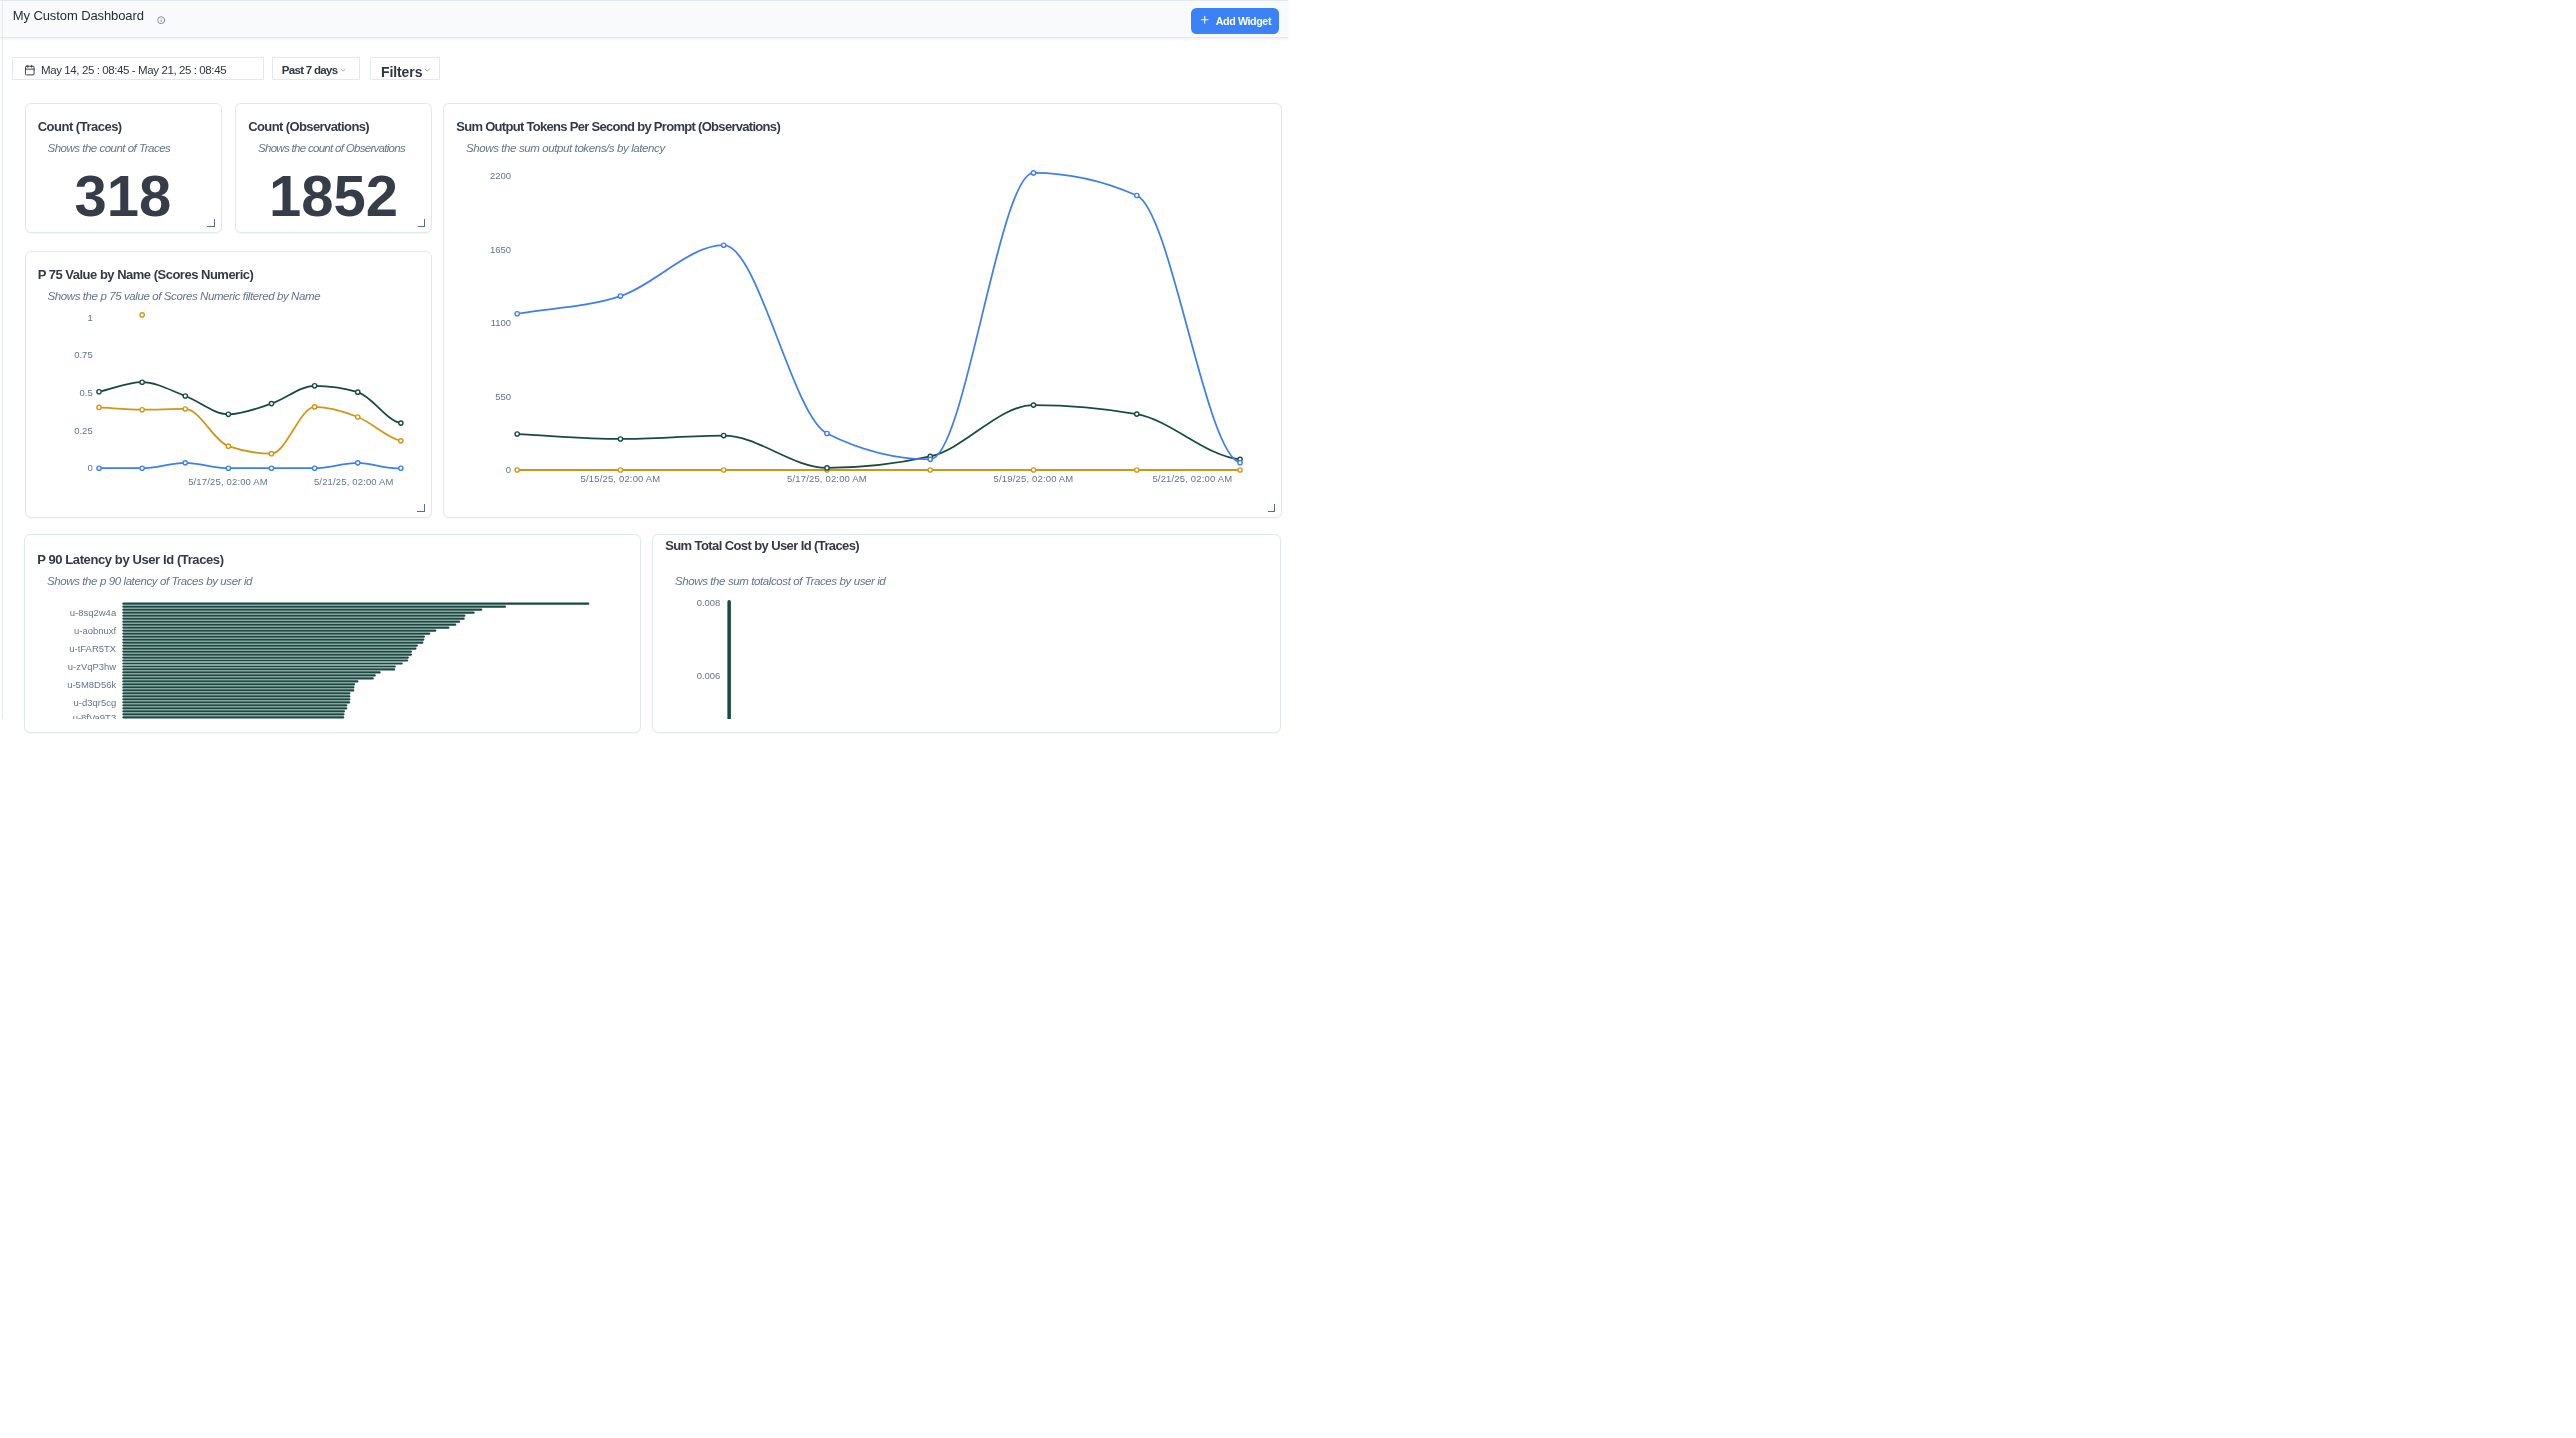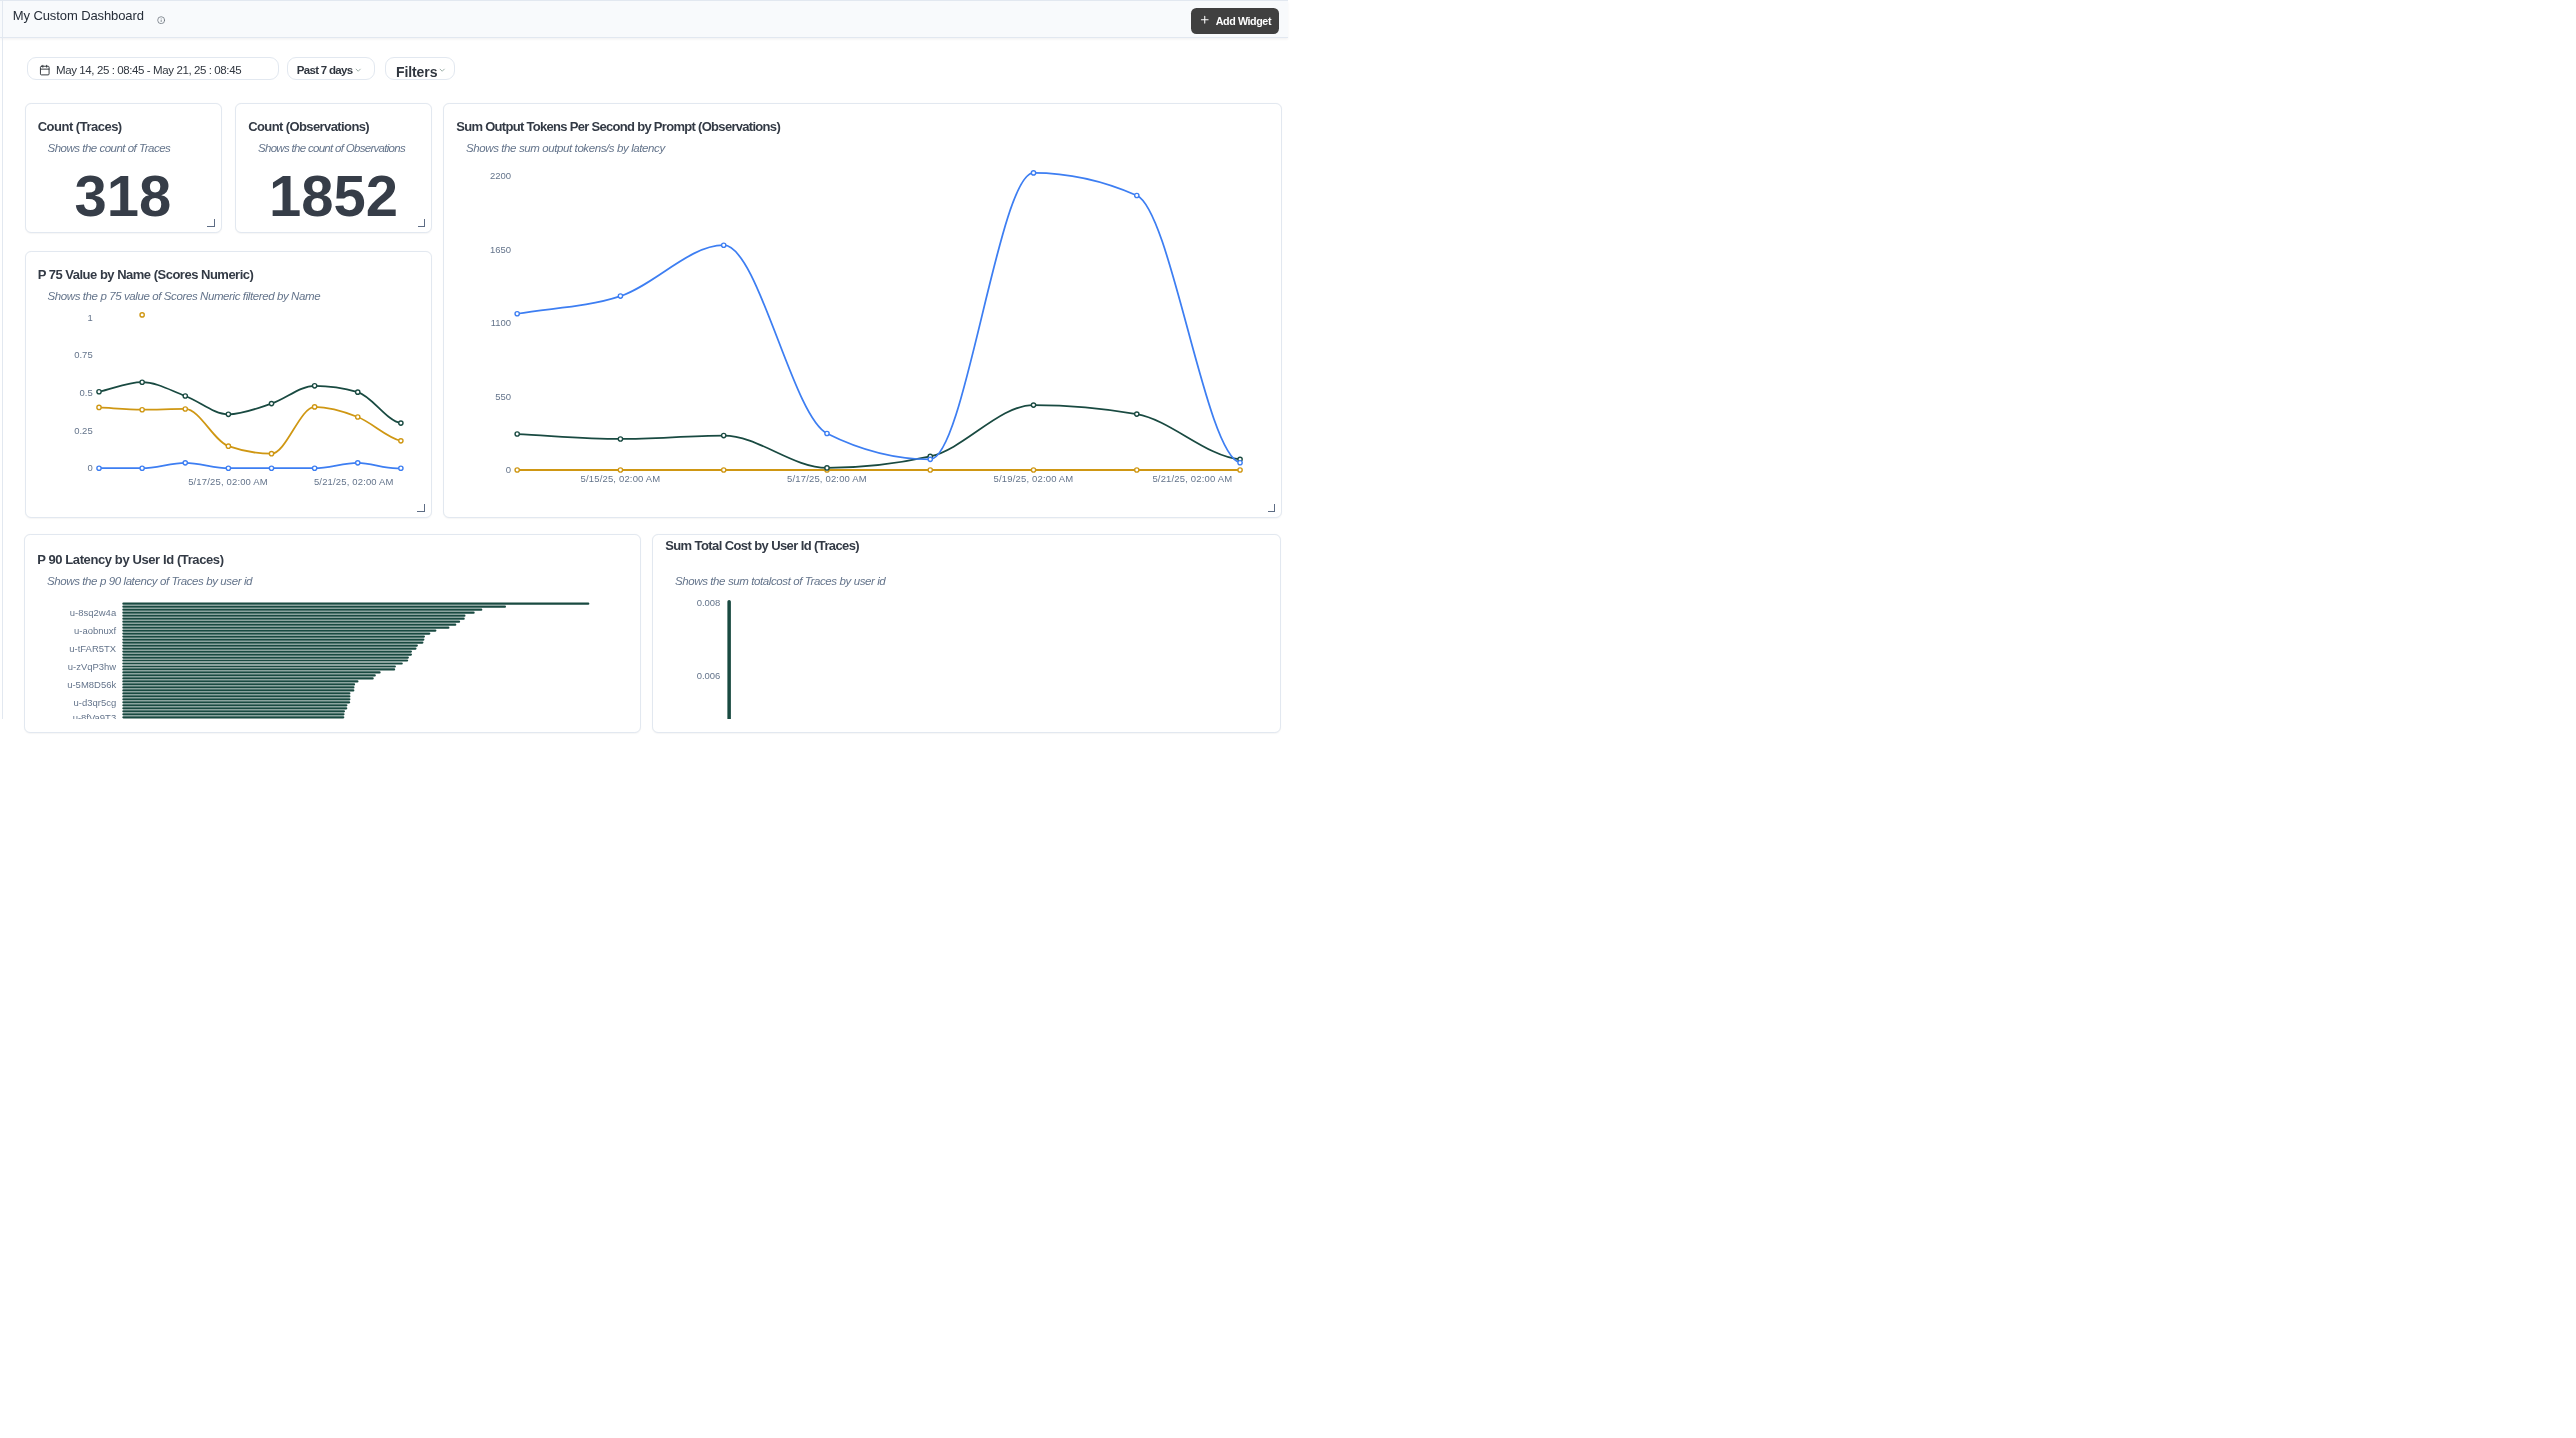--- a/index.html
+++ b/index.html
@@ -1,32 +1,32 @@
 <!DOCTYPE html>
 <html style="font-size:12.2px"><head><meta charset="utf-8">
 <style>
 * { margin:0; padding:0; box-sizing:border-box; }
 html,body { width:1288px; height:719px; background:#fff; font-family:"Liberation Sans", sans-serif; overflow:hidden; }
 .card { position:absolute; background:#fff; border:0.8px solid #e2e8f0; border-radius:6.1px; box-shadow:0 0.8px 1.5px rgba(0,0,0,.04); }
 .ctitle { position:absolute; left:12.2px; font-size:13px; font-weight:700; color:#333a45; white-space:nowrap; }
 .csub { position:absolute; left:22px; font-size:11.5px; color:#64748b; white-space:nowrap;font-style:italic; }
 .bignum { position:absolute; left:0; right:0; text-align:center; font-size:58px; font-weight:700; color:#363d48; }
-.btn { position:absolute; top:57px; height:23px; border:0.8px solid #e2e8f0; border-radius:9px; background:#fff;margin-left:15px; }
+.btn { position:absolute; top:57px; height:23px; border:0.8px solid #e2e8f0; border-radius:1px; background:#fff; }
 svg text { font-family:"Liberation Sans", sans-serif; }
 </style></head>
 <body>
 <div style="position:absolute;left:0;top:0;width:1288px;height:38px;background:#f8fafc;border-bottom:0.8px solid #e2e8f0;border-top:0.8px solid #e2e8f0;box-shadow:0 1.5px 2.3px rgba(16,24,40,.05)"></div>
 <div style="position:absolute;left:1.7px;top:0;width:0.8px;height:719px;background:#e2e8f0"></div>
 <div style="position:absolute;left:12.8px;top:8px;font-size:13px;font-weight:400;letter-spacing:-0.1px;color:#262d38">My Custom Dashboard</div>
 <svg width="8.4" height="8.4" viewBox="0 0 24 24" fill="none" stroke="#5d6570" stroke-width="2" stroke-linecap="round" style="position:absolute;left:157px;top:16px">
     <circle cx="12" cy="12" r="10"></circle>
     <path d="M12 16v-4"></path>
     <path d="M12 8h.01"></path>
   </svg>
-<div style="position:absolute;left:1191px;top:7.7px;width:88px;height:26.4px;background:#404040;border-radius:5.4px;color:#fff;font-size:10.7px;font-weight:600;display:flex;align-items:center;justify-content:center;gap:5.4px">
+<div style="position:absolute;left:1191px;top:7.7px;width:88px;height:26.4px;background:#3b82f6;border-radius:5.4px;color:#fff;font-size:10.7px;font-weight:600;display:flex;align-items:center;justify-content:center;gap:5.4px">
     <span style="margin-top:-0.8px"><svg width="11.5" height="11.5" viewBox="0 0 24 24" fill="none" stroke="#fff" stroke-width="2.2" stroke-linecap="round">
         <path d="M5 12h14"></path>
         <path d="M12 5v14"></path>
       </svg></span>
     <span style="letter-spacing:-0.4px">Add Widget</span>
   </div>
 
 <div class="btn" style="left:12px;width:252px">
     <svg width="11.5" height="12.2" viewBox="0 0 24 24" fill="none" stroke="#31363c" stroke-width="2" stroke-linecap="round" stroke-linejoin="round" style="position:absolute;left:10.6px;top:5.5px">
       <path d="M8 2v4"></path>

